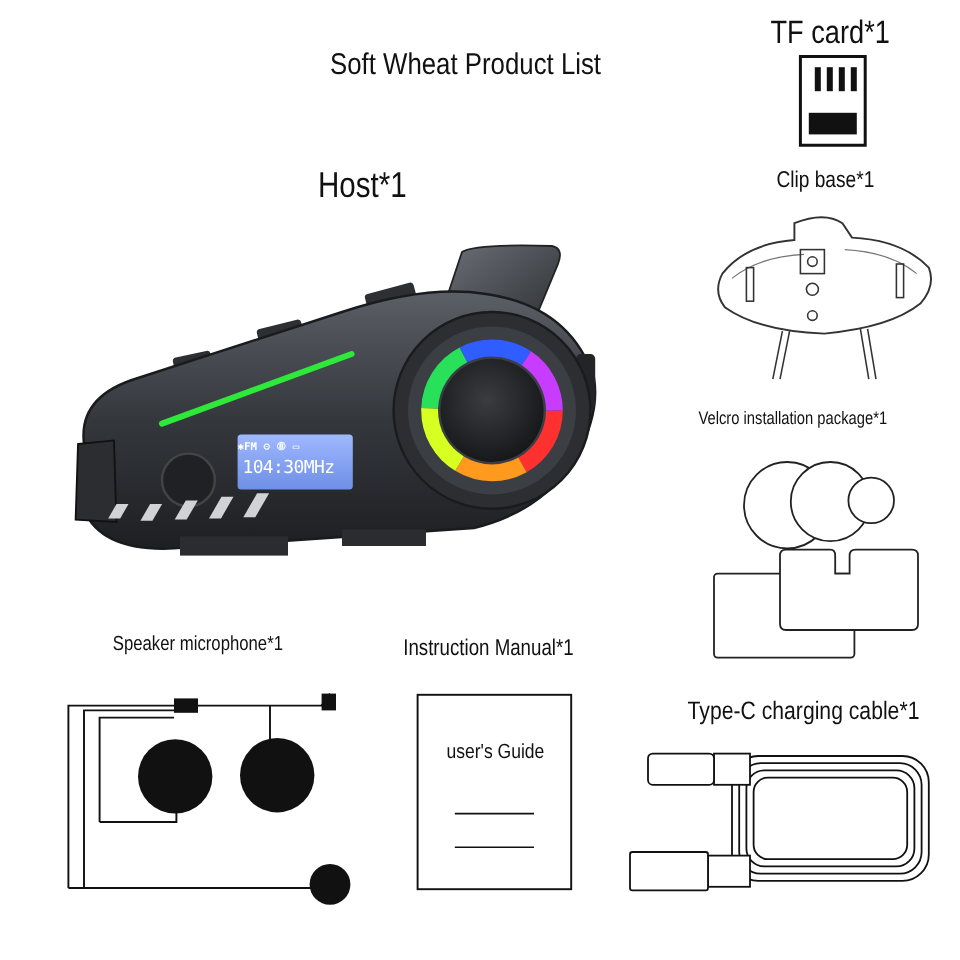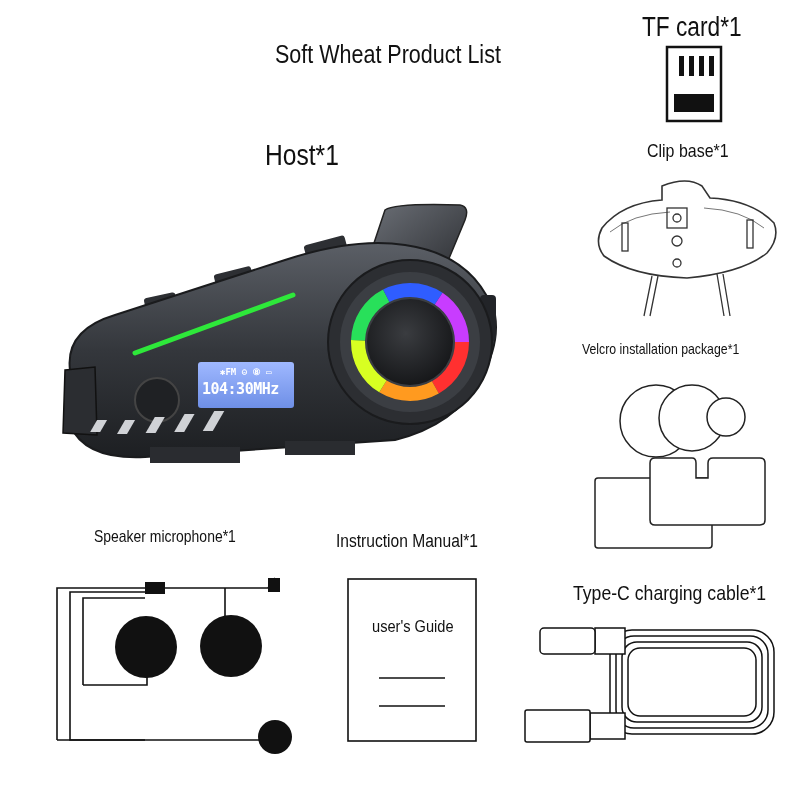--- a/index.html
+++ b/index.html
@@ -13,22 +13,22 @@
   .tf-label { left: 642px; top: 12px; font-size: 27px; transform: scaleX(0.84); }
   .clip-label { left: 647px; top: 140px; font-size: 19px; transform: scaleX(0.84); }
   .velcro-label { left: 582px; top: 340px; font-size: 15px; transform: scaleX(0.82); }
   .speaker-label { left: 94px; top: 527px; font-size: 17px; transform: scaleX(0.82); }
   .manual-label { left: 336px; top: 530px; font-size: 19px; transform: scaleX(0.82); }
   .typec-label { left: 573px; top: 581px; font-size: 21px; transform: scaleX(0.84); }
   .guide-text { left: 372px; top: 617px; font-size: 17px; transform: scaleX(0.86); }
   svg { position: absolute; overflow: visible; }
   .lcd { left: 198px; top: 362px; width: 96px; height: 46px; background: linear-gradient(180deg,#9fb8ff,#6e8fe6);
          border-radius: 3px; color: #fff; font-family: "DejaVu Sans Mono", monospace; }
-  .lcd-top { position: absolute; left: 22px; top: 5px; font-size: 9px; font-weight: bold; }
-  .lcd-main { position: absolute; left: 4px; top: 18px; font-size: 15px; font-weight: bold; letter-spacing: -0.5px; }
+  .lcd-top { position: absolute; left: 0; top: 5px; font-size: 9px; font-weight: bold; }
+  .lcd-main { position: absolute; left: 4px; top: 18px; font-size: 15px; font-weight: normal; letter-spacing: -0.5px; }
 </style>
 </head>
 <body>
 
 <div class="abs label title">Soft Wheat Product List</div>
 
 <div class="abs label tf-label">TF card*1</div>
 <svg style="left:664px;top:44px" width="60" height="80" viewBox="0 0 60 80">
   <path d="M3 3 H57 V77 H3 V20 L3 3 Z" fill="none" stroke="#111" stroke-width="2.5"></path>
   <rect x="15" y="12" width="5" height="20" fill="#111"></rect>

